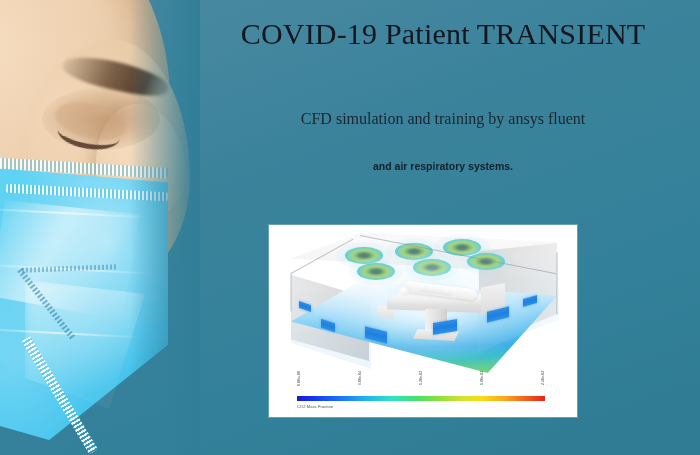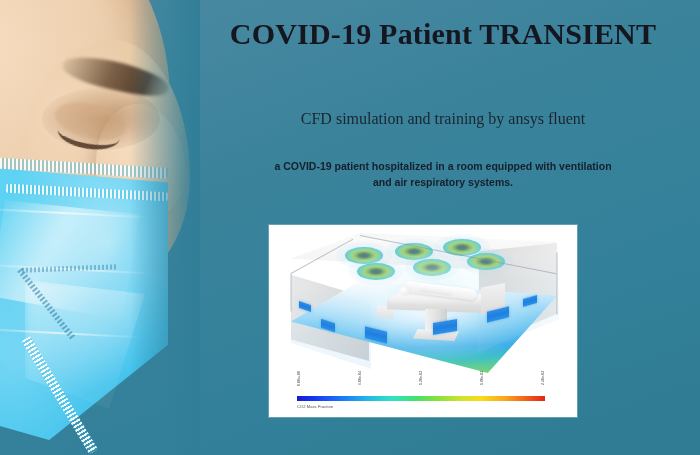--- a/index.html
+++ b/index.html
@@ -198,21 +198,21 @@
     position: absolute;
     left: 186px; top: 0;
     width: 514px; height: 455px;
   }
   #title {
     position: absolute;
     left: 0; top: 16px;
     width: 514px;
     text-align: center;
     font-family: "Liberation Serif", "DejaVu Serif", serif;
-    font-weight: 700;
+    font-weight: 400;
     font-size: 30px;
     line-height: 36px;
     letter-spacing: .2px;
     color: #15161f;
   }
   #subtitle {
     position: absolute;
     left: 0; top: 110px;
     width: 514px;
     text-align: center;
@@ -514,21 +514,20 @@
 
   <div id="content">
 
     <div id="title">
       <div>COVID-19 Patient TRANSIENT</div>
     </div>
 
     <div id="subtitle">CFD simulation and training by ansys fluent</div>
 
     <div id="description">
-      <div>a COVID-19 patient hospitalized in a room equipped with ventilation</div>
       <div>and air respiratory systems.</div>
     </div>
 
     <div id="cfd-panel">
 
       <div id="cfd-scene">
         <div class="room">
 
           <div class="ceiling"></div>
           <div class="wall-left"></div>

